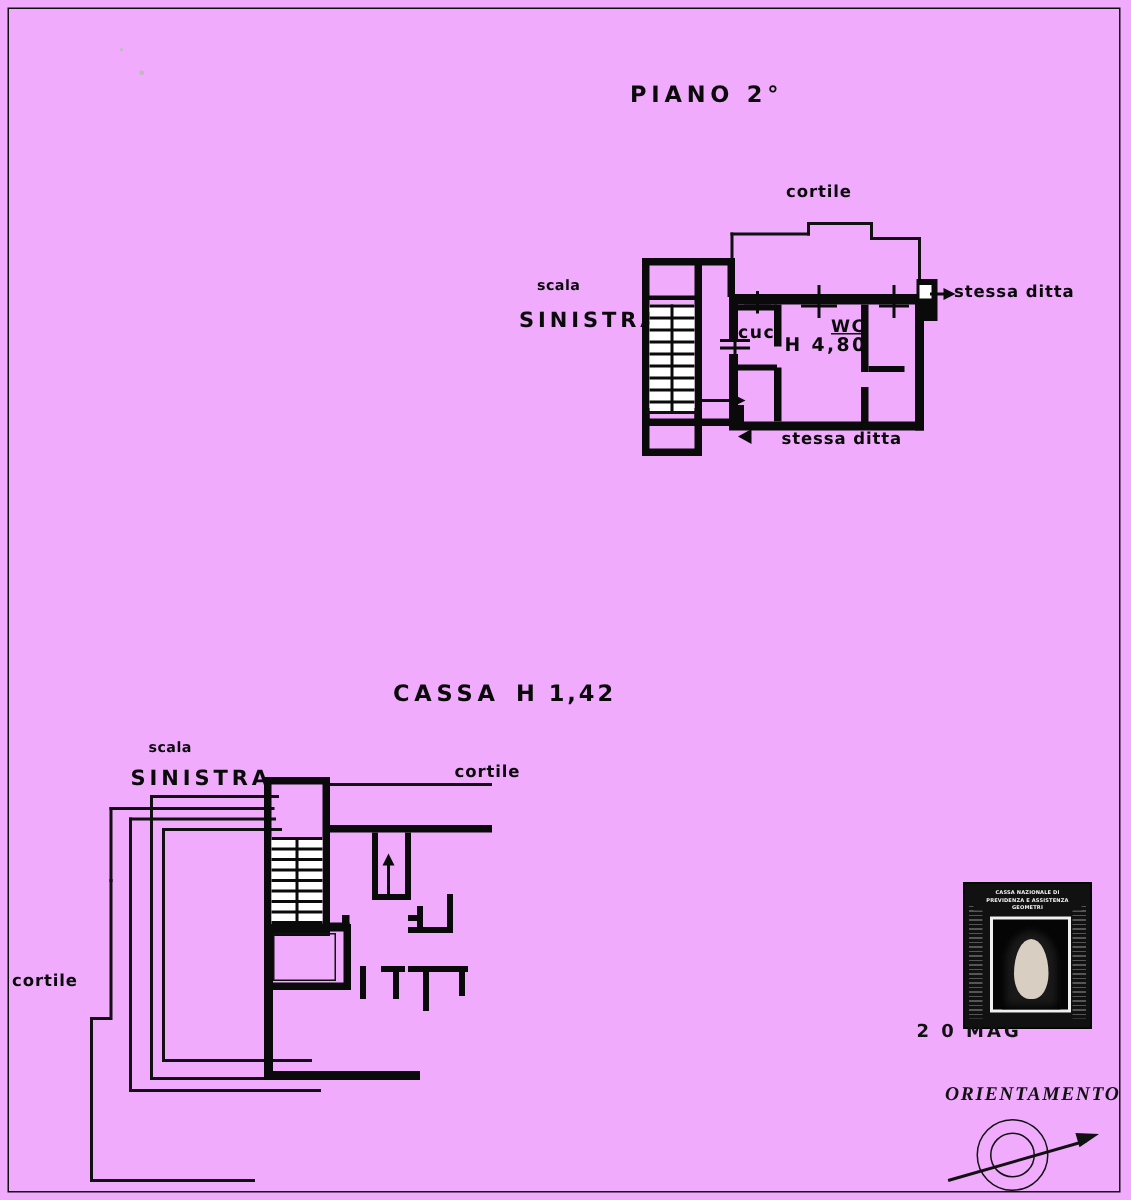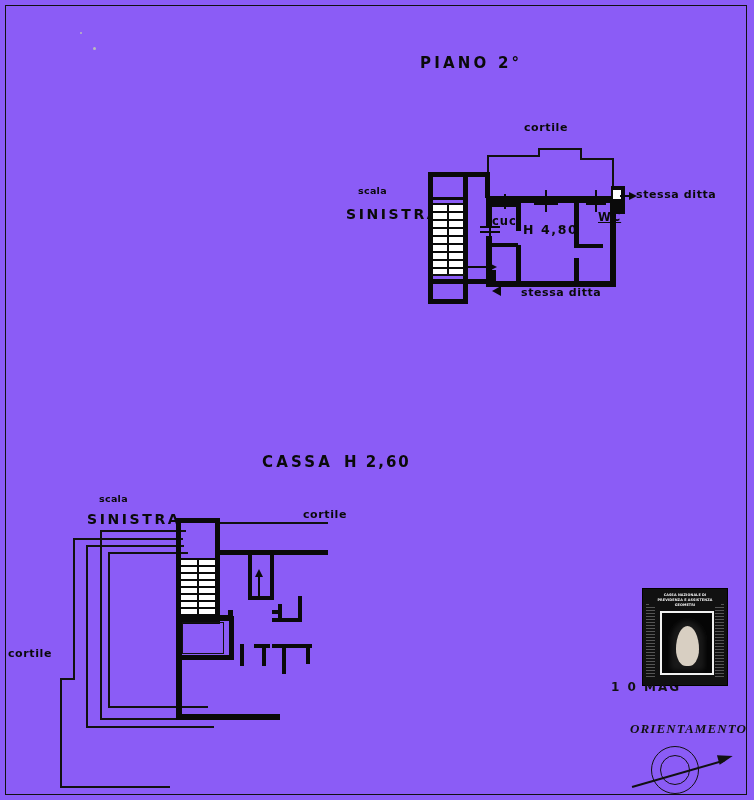--- a/index.html
+++ b/index.html
@@ -8,21 +8,21 @@
     padding: 0;
     background: #ffffff;
   }
   body {
     font-family: "Liberation Sans", sans-serif;
   }
   #page {
     position: relative;
     width: 754px;
     height: 800px;
-    background: #8b5cf6;
+    background: #f0abfc;
     overflow: hidden;
   }
   
   #frame {
     position: absolute;
     left: 5px;
     top: 5px;
     width: 742px;
     height: 790px;
     border: 1.6px solid #111;
@@ -332,30 +332,30 @@
   <div class="wall" style="left:611px;top:186px;width:14px;height:28px;"></div>
   <div style="position:absolute;left:608px;top:190px;width:0;height:0;border-top:9px solid transparent;border-bottom:9px solid transparent;border-left:0 solid transparent;"></div>
   <div style="position:absolute;left:613px;top:190px;width:8px;height:9px;background:#fefefe;"></div>
   <div class="arrow-r" style="left:620px;top:190px;width:16px;height:12px;">
     <div class="shaft" style="width:10px;"></div>
     <div class="head"></div>
   </div>
 
   <div class="lbl lbl-room" style="left:492px;top:216px;">cuc.</div>
   <div class="lbl lbl-room" style="left:523px;top:224px;font-size:12.5px;letter-spacing:1.6px;">H 4,80</div>
-  <div class="lbl lbl-room" style="left:598px;top:212px;text-decoration:underline;">WC</div>
+  <div class="lbl lbl-room" style="left:554px;top:212px;text-decoration:underline;">WC</div>
 
   <div class="lbl lbl-small" style="left:636px;top:189px;">stessa ditta</div>
 
   <div class="lbl lbl-small" style="left:521px;top:287px;">stessa ditta</div>
 
   <div style="position:absolute;left:492px;top:286px;width:0;height:0;border-top:5px solid transparent;border-bottom:5px solid transparent;border-right:9px solid #0a0a0a;"></div>
 
   <div class="lbl lbl-title" style="left:262px;top:455px;">CASSA</div>
-  <div class="lbl lbl-title" style="left:344px;top:455px;letter-spacing:2px;">H 2,60</div>
+  <div class="lbl lbl-title" style="left:344px;top:455px;letter-spacing:2px;">H 1,42</div>
 
   <div class="lbl lbl-tiny" style="left:99px;top:494px;">scala</div>
   <div class="lbl lbl-sub" style="left:87px;top:512px;">SINISTRA</div>
   <div class="lbl lbl-small" style="left:303px;top:509px;">cortile</div>
   <div class="lbl lbl-small" style="left:8px;top:648px;">cortile</div>
 
   <div class="thinline" style="left:73px;top:538px;width:110px;height:1.5px;"></div>
   <div class="thinline" style="left:73px;top:538px;width:1.5px;height:50px;"></div>
   <div class="thinline" style="left:60px;top:678px;width:1.5px;height:110px;"></div>
   <div class="thinline" style="left:60px;top:786px;width:110px;height:1.5px;"></div>
@@ -438,21 +438,21 @@
     <div class="sideR"></div>
     <div class="band" style="top:4px;">CASSA NAZIONALE DI</div>
     <div class="band" style="top:9px;">PREVIDENZA E ASSISTENZA</div>
     <div class="band" style="top:14px;">GEOMETRI</div>
     <div class="portrait" style="left:17px;top:22px;width:50px;height:60px;">
       <div class="hood"></div>
       <div class="face"></div>
     </div>
   </div>
 
-  <div class="date-txt" style="left:611px;top:680px;">1 0 MAG</div>
+  <div class="date-txt" style="left:611px;top:680px;">2 0 MAG</div>
 
   <div class="orient-txt" style="left:630px;top:721px;">ORIENTAMENTO</div>
 
   <div id="compass-wrap" style="left:632px;top:740px;width:110px;height:58px;">
     <div class="comp-ring" style="left:19px;top:6px;width:48px;height:48px;"></div>
     <div class="comp-ring" style="left:28px;top:15px;width:30px;height:30px;"></div>
     <div class="comp-arrow-line" style="left:0px;top:46px;width:96px;transform:rotate(-16deg);"></div>
     <div class="comp-arrow-head" style="left:86px;top:13px;transform:rotate(-16deg);"></div>
   </div>
 

